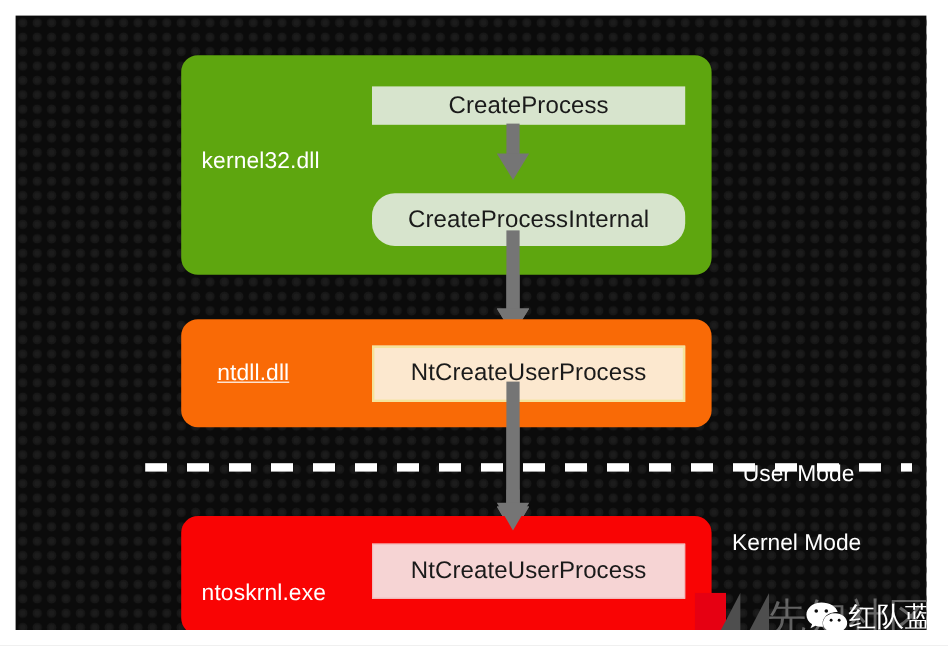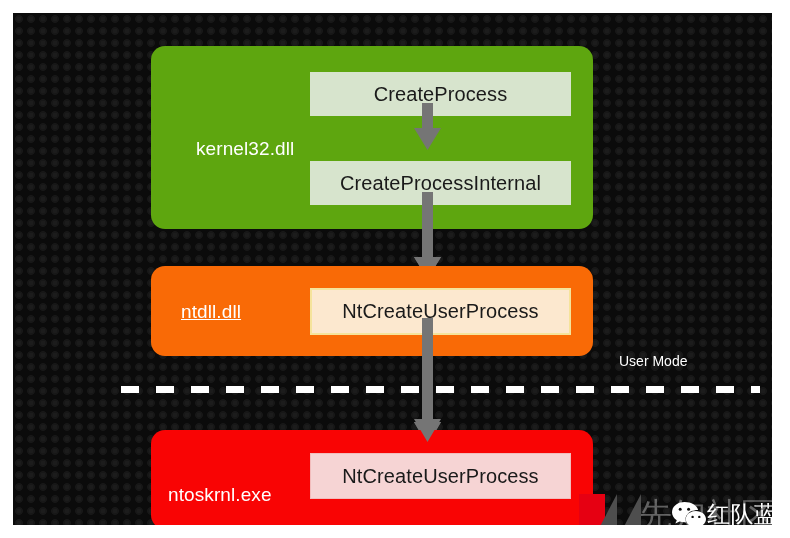--- a/index.html
+++ b/index.html
@@ -66,29 +66,30 @@
     font-size: 20px;
     color: #1a1a1a;
     white-space: nowrap;
     letter-spacing: 0.1px;
   }
 
   #box-kernel32 {
     left: 138px; top: 33px; width: 442px; height: 183px;
     background: #5ea60f;
   }
-  #label-kernel32 { left: 155px; top: 126px; margin-left: 28px; }
+  #label-kernel32 { left: 155px; top: 112px; }
 
   #box-createprocess {
-    left: 297px; top: 59px; width: 261px; height: 44px;
+    left: 297px; top: 59px; width: 261px; height: 32px;
     background: #d7e4cd;
   }
   #box-createprocessinternal {
     left: 297px; top: 148px; width: 261px; height: 44px;
     background: #d7e4cd;
+    border-radius: 19px;
   }
 
   #box-ntdll {
     left: 138px; top: 253px; width: 442px; height: 90px;
     background: #f96a06;
   }
   #label-ntdll { left: 168px; top: 289px; text-decoration: underline; }
 
   #box-ntcreate-user {
     left: 297px; top: 275px; width: 261px; height: 47px;
@@ -117,23 +118,24 @@
     height: 7px;
     background-image: repeating-linear-gradient(
       to right,
       #ffffff 0px, #ffffff 18px,
       rgba(0,0,0,0) 18px, rgba(0,0,0,0) 35px
     );
   }
   .mode-label {
     position: absolute;
     color: #ffffff;
-    font-size: 14px;
+    font-size: 19px;
     line-height: 1;
     white-space: nowrap;
+    margin-top: 32px;
   }
   #label-user-mode   { left: 606px; top: 341px; }
   #label-kernel-mode { left: 597px; top: 398px; }
 
   
   #watermark {
     position: absolute;
     left: 566px;
     top: 479px;
     width: 206px;
@@ -212,20 +214,21 @@
       <rect x="409" y="179" width="11" height="78" fill="#757575"></rect>
       <polygon points="401,244 428,244 414.5,266" fill="#757575"></polygon>
     </svg>
 
     <div class="module" id="box-ntdll"></div>
     <div class="module-label" id="label-ntdll">ntdll.dll</div>
     <div class="api-box" id="box-ntcreate-user">NtCreateUserProcess</div>
 
     <div id="mode-divider"></div>
     <div class="mode-label" id="label-user-mode">User Mode</div>
+    <div class="mode-label" id="label-kernel-mode">Kernel Mode</div>
 
     <svg class="arrow" width="759" height="512" viewBox="0 0 759 512" style="pointer-events:none" xmlns="http://www.w3.org/2000/svg">
       <rect x="409" y="305" width="11" height="122" fill="#757575"></rect>
       <polygon points="401,409 428,409 414.5,432" fill="#757575"></polygon>
     </svg>
 
     <div class="module" id="box-ntoskrnl"></div>
     <div class="module-label" id="label-ntoskrnl">ntoskrnl.exe</div>
     <div class="api-box" id="box-ntcreate-kernel">NtCreateUserProcess</div>
 

